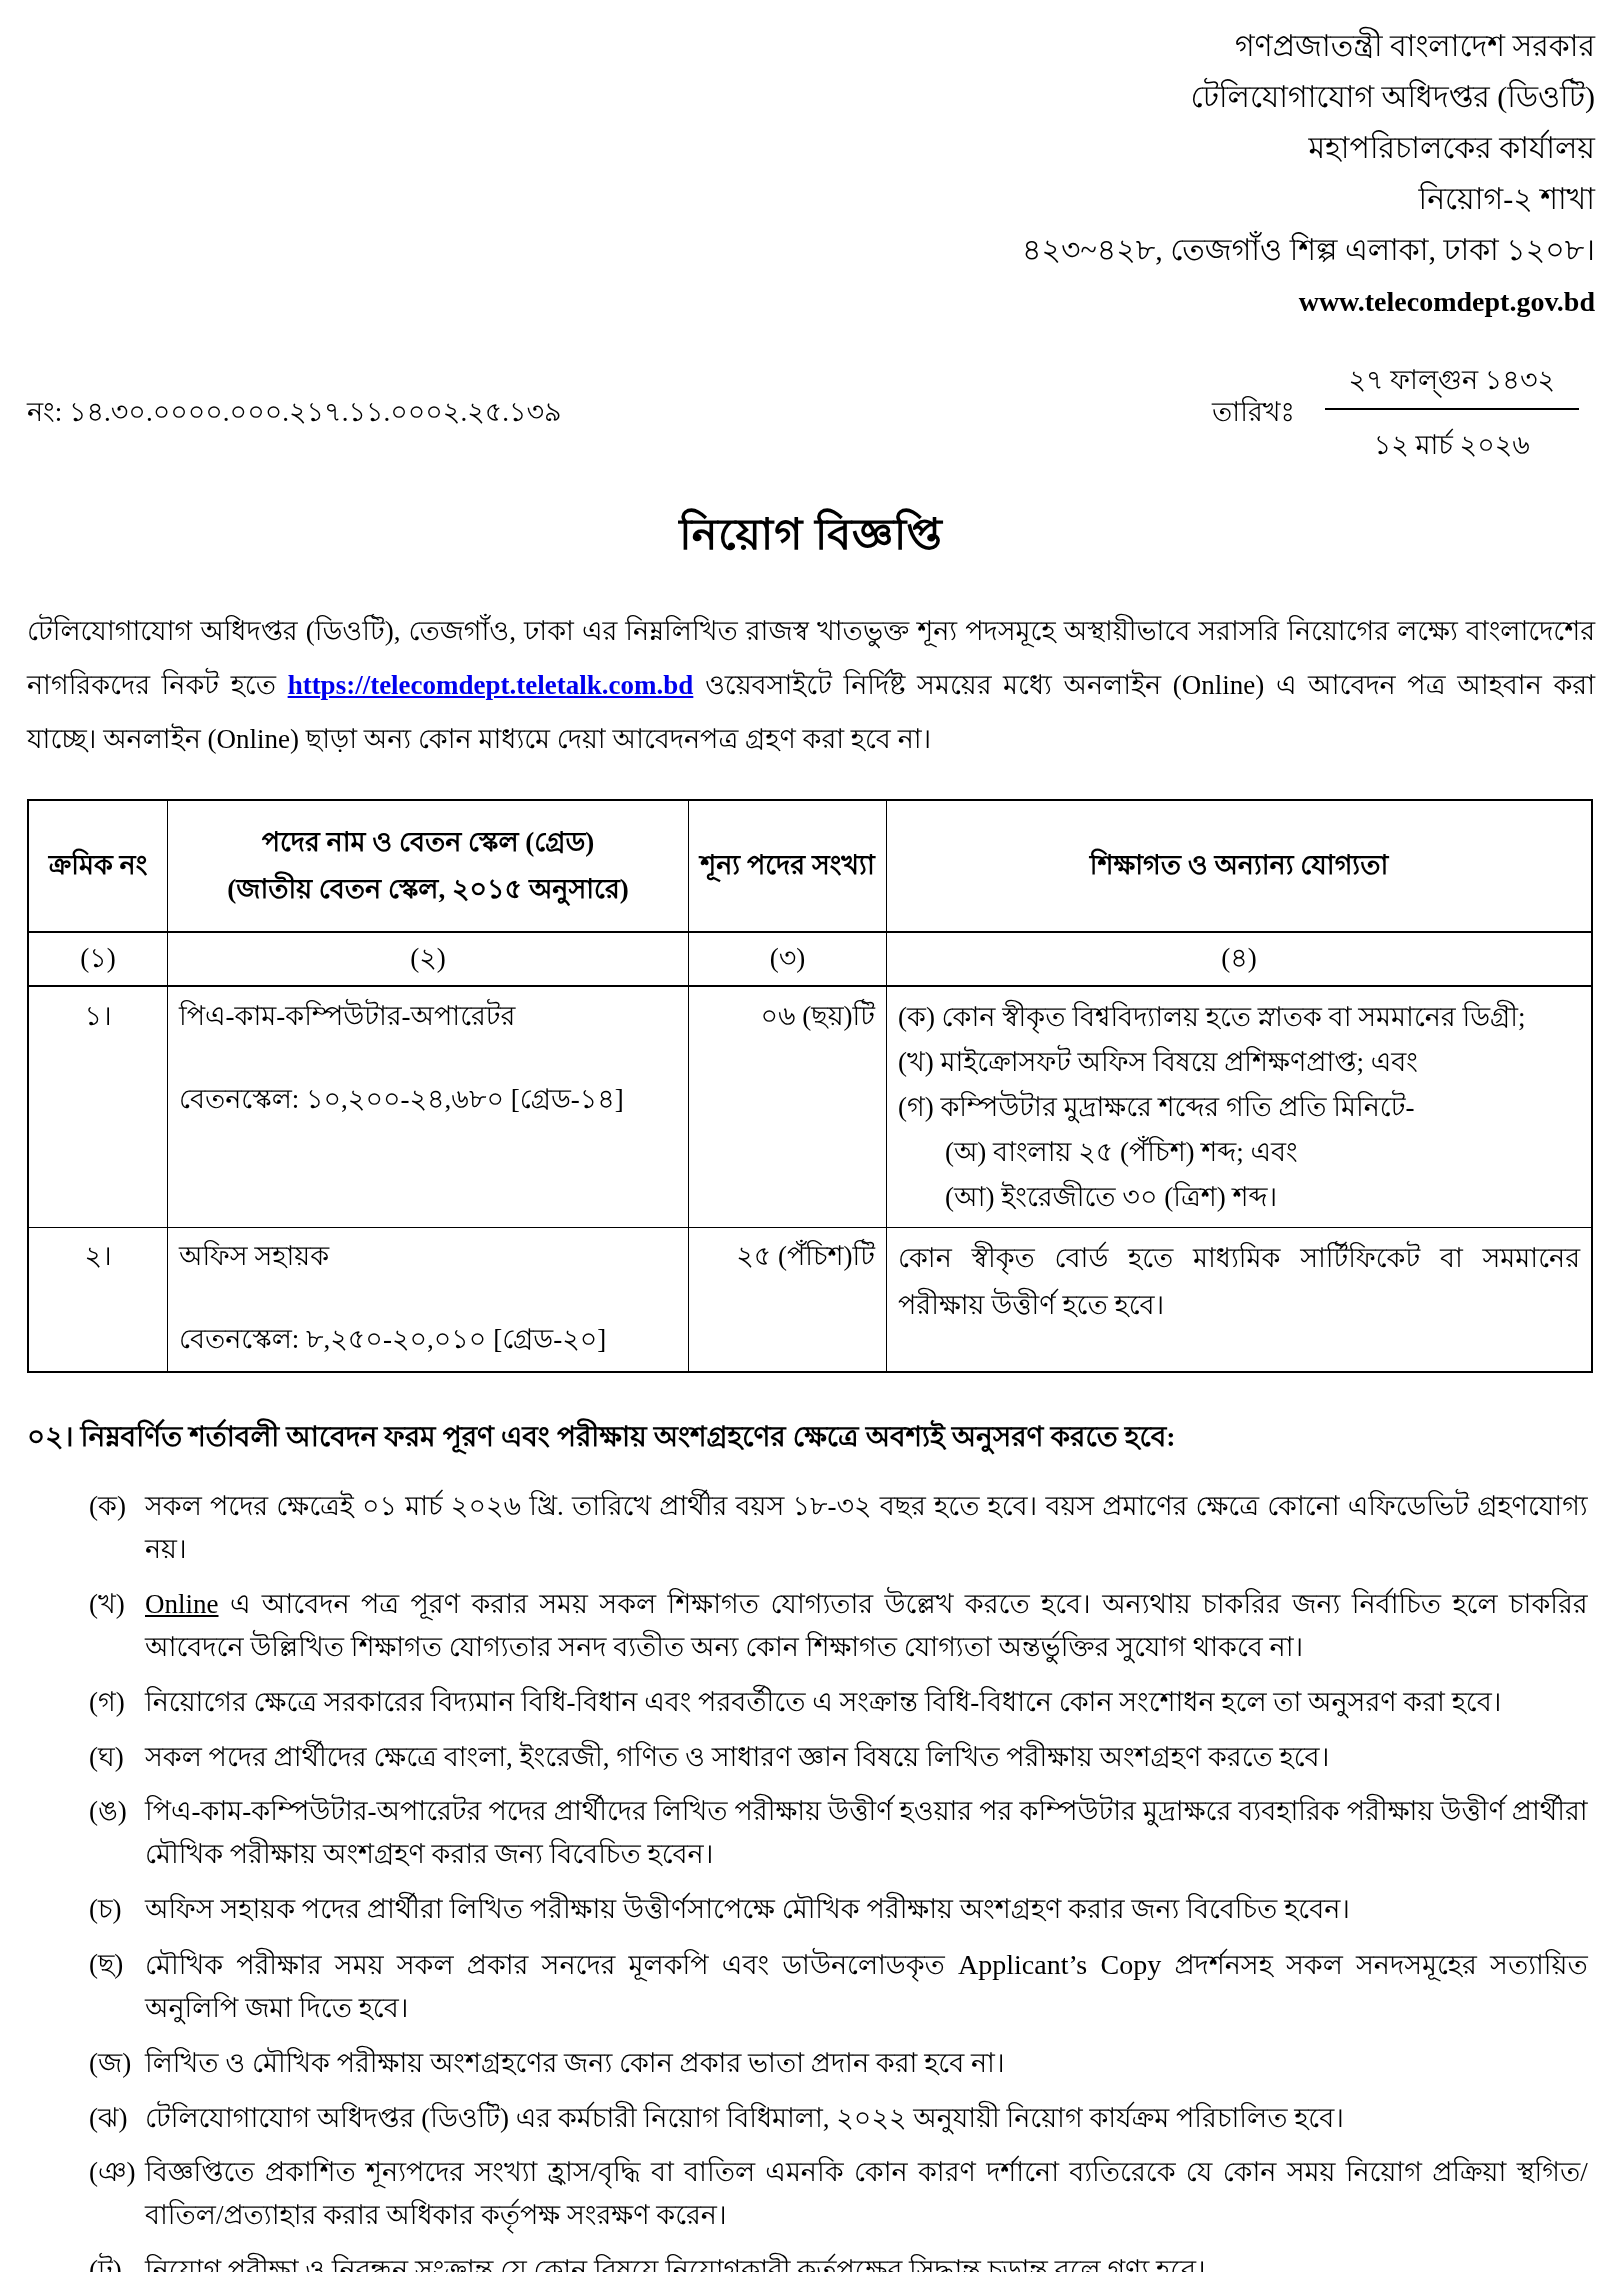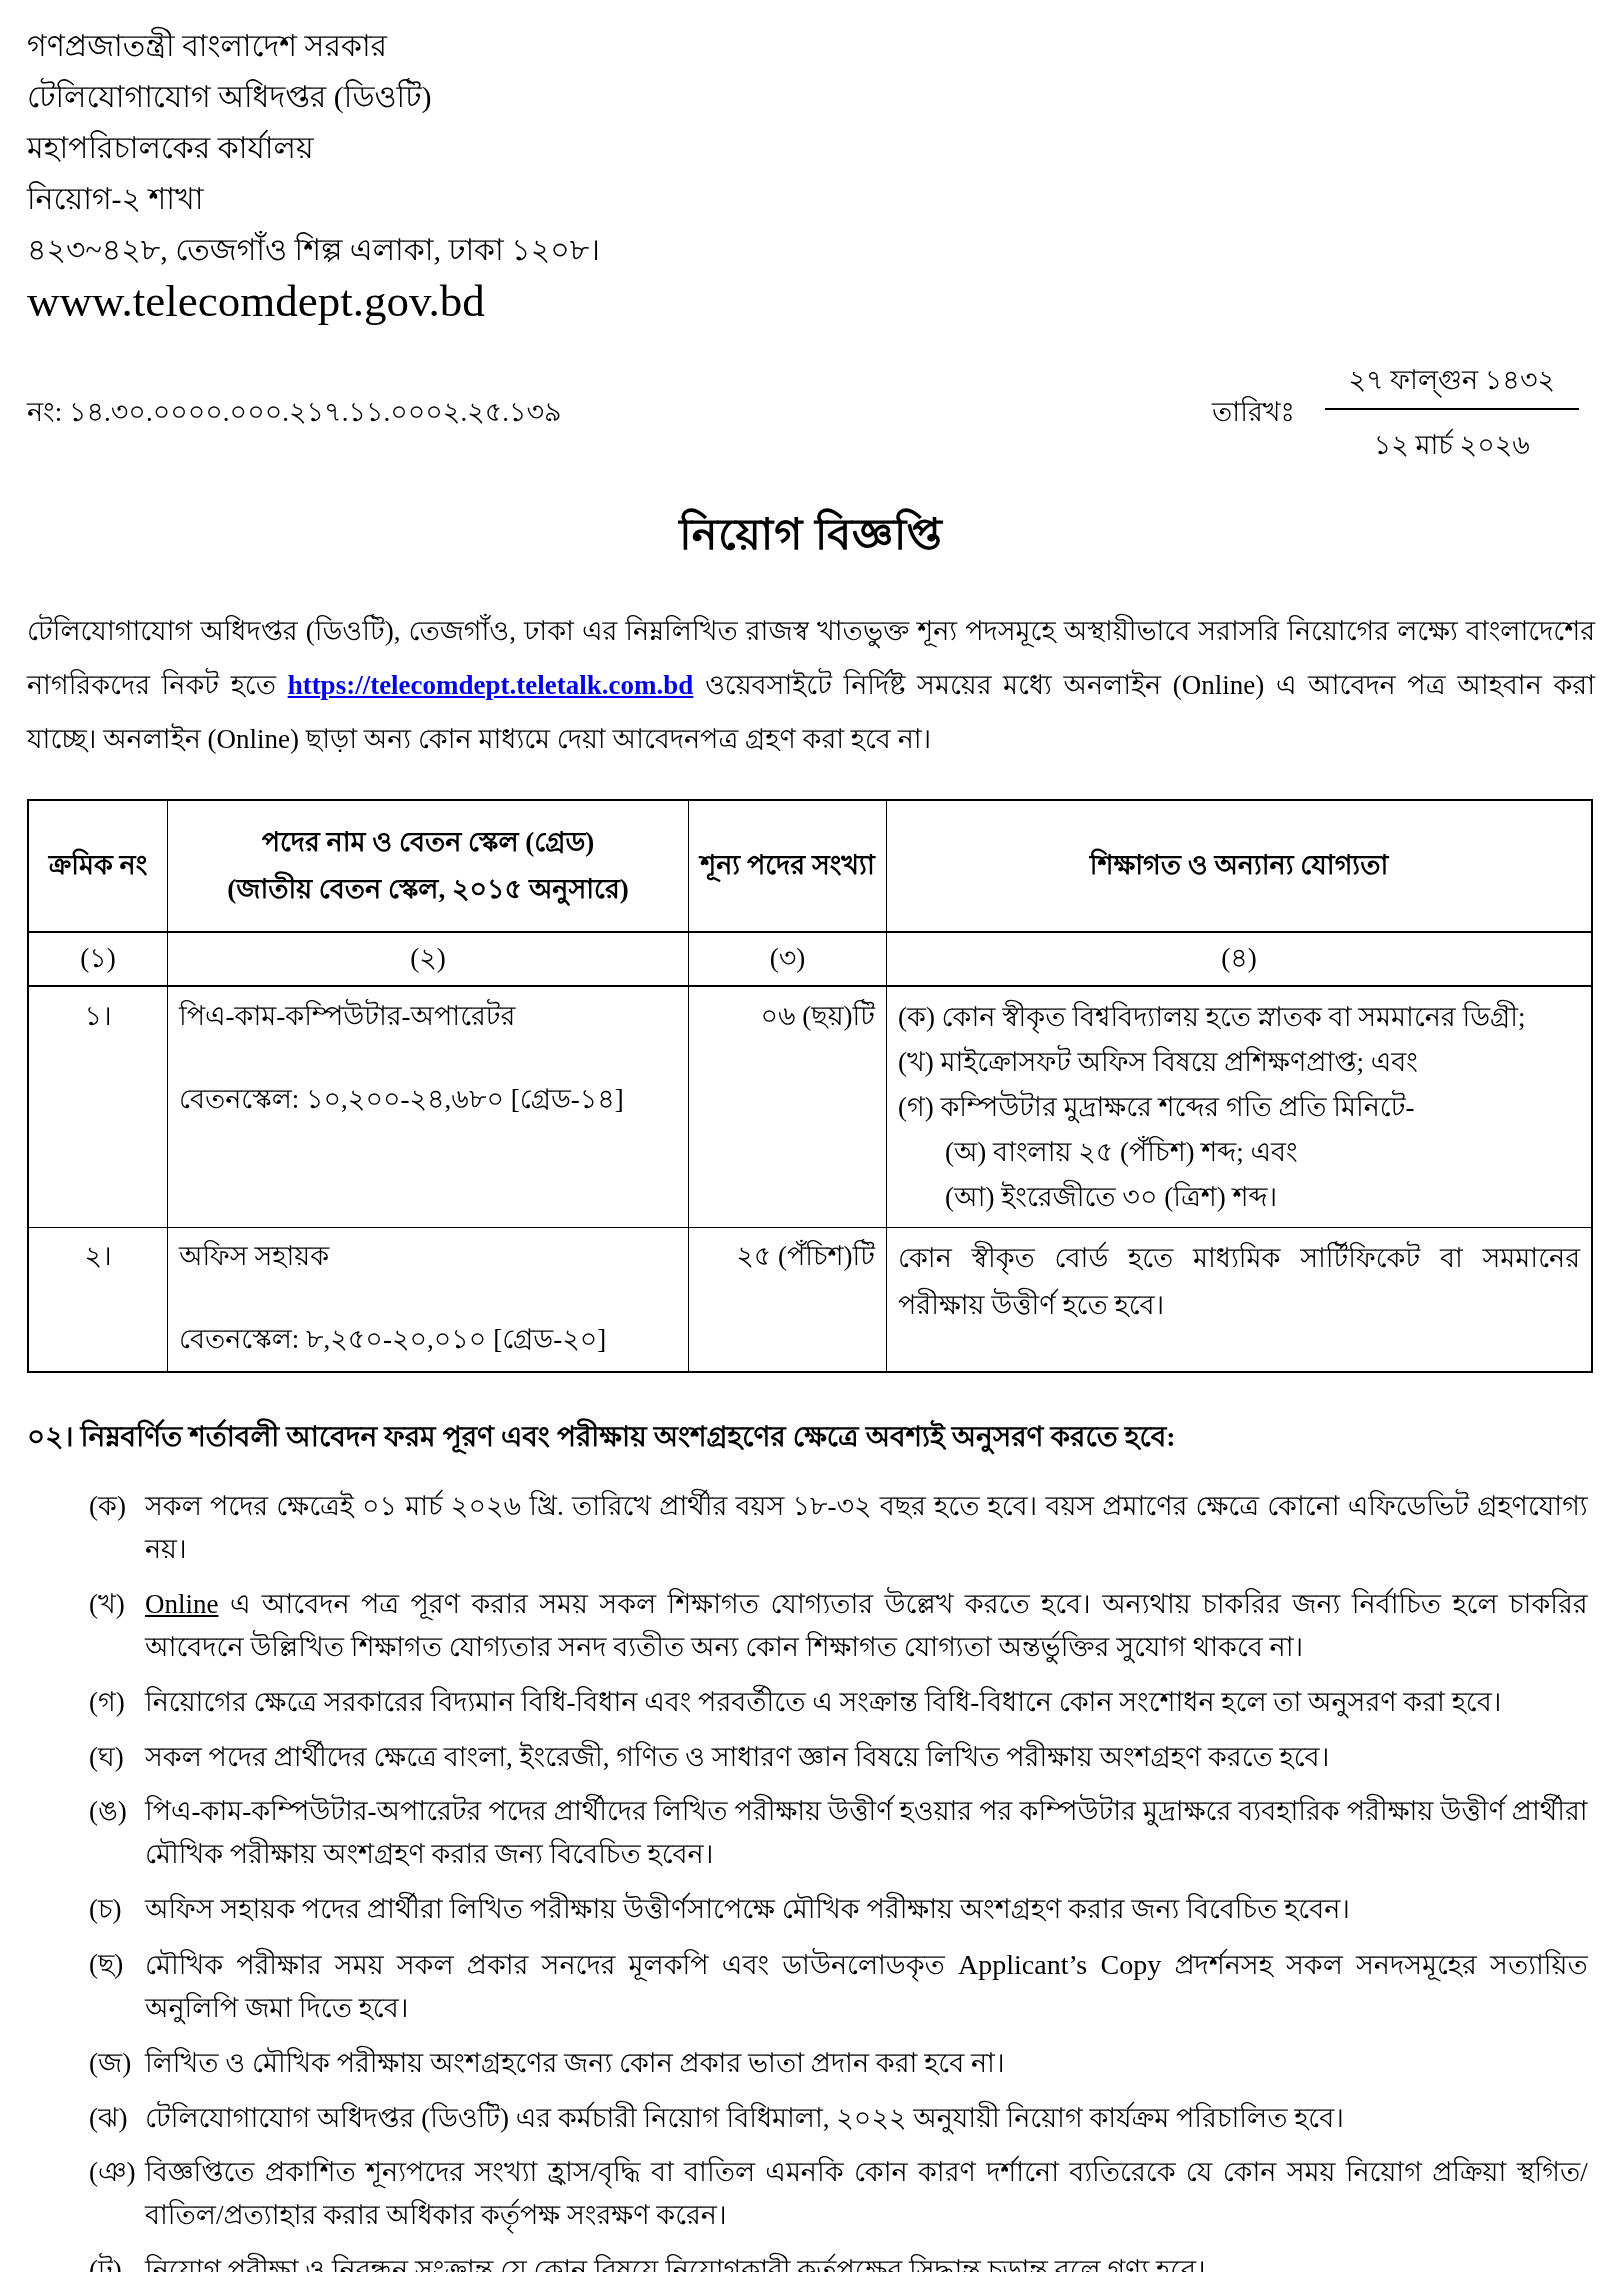--- a/index.html
+++ b/index.html
@@ -8,23 +8,23 @@
     width:1622px;height:2273px;
     margin:0 auto;
     background:#ffffff;
     color:#000;
     font-family:"Liberation Serif","DejaVu Serif",serif;
     overflow:hidden;
     box-sizing:border-box;
     padding:20px 27px 0 27px;
   }
   
-  .hdr{ text-align:left; }
+  .hdr{ text-align:right; }
   .hdr-line{ font-size:30px; line-height:51px; }
-  .hdr-site{ font-size:45px; line-height:53px; font-weight:normal; }
+  .hdr-site{ font-size:28px; line-height:53px; font-weight:bold; }
   
   .ref-row{
     margin-top:31px;
     display:flex; justify-content:space-between; align-items:center;
     font-size:27px;
   }
   .memo{ white-space:nowrap; }
   .dateblock{ display:flex; align-items:center; gap:30px; margin-right:16.4px; }
   .date-frac{ text-align:center; font-size:27px; }
   .date-top{ padding:0 23.6px 3.6px 23.6px; border-bottom:2.7px solid #000; }

